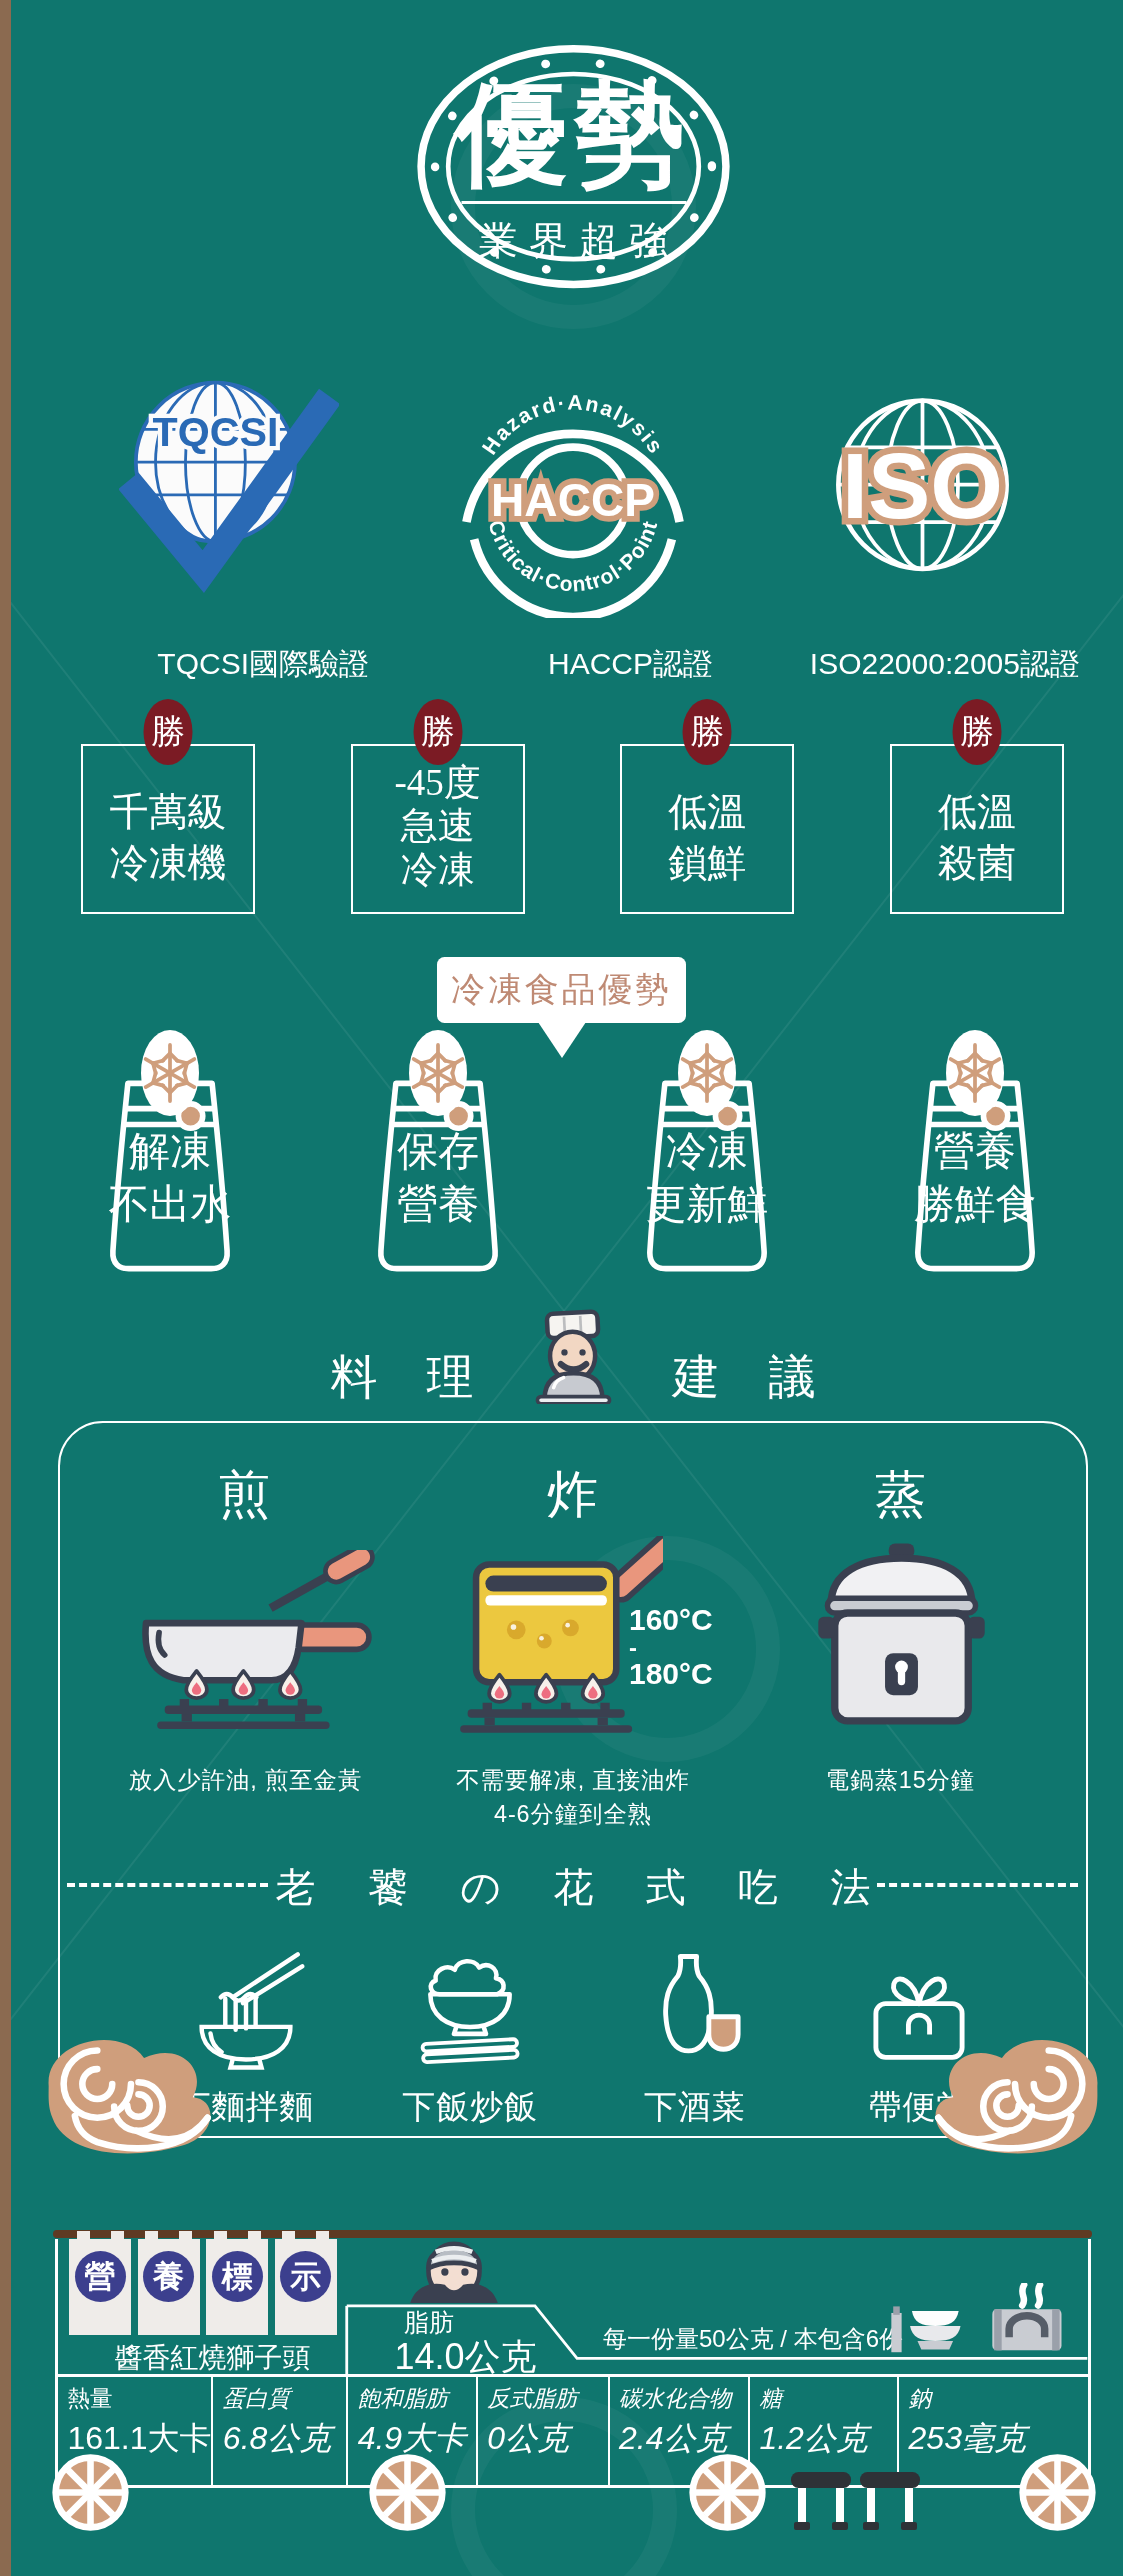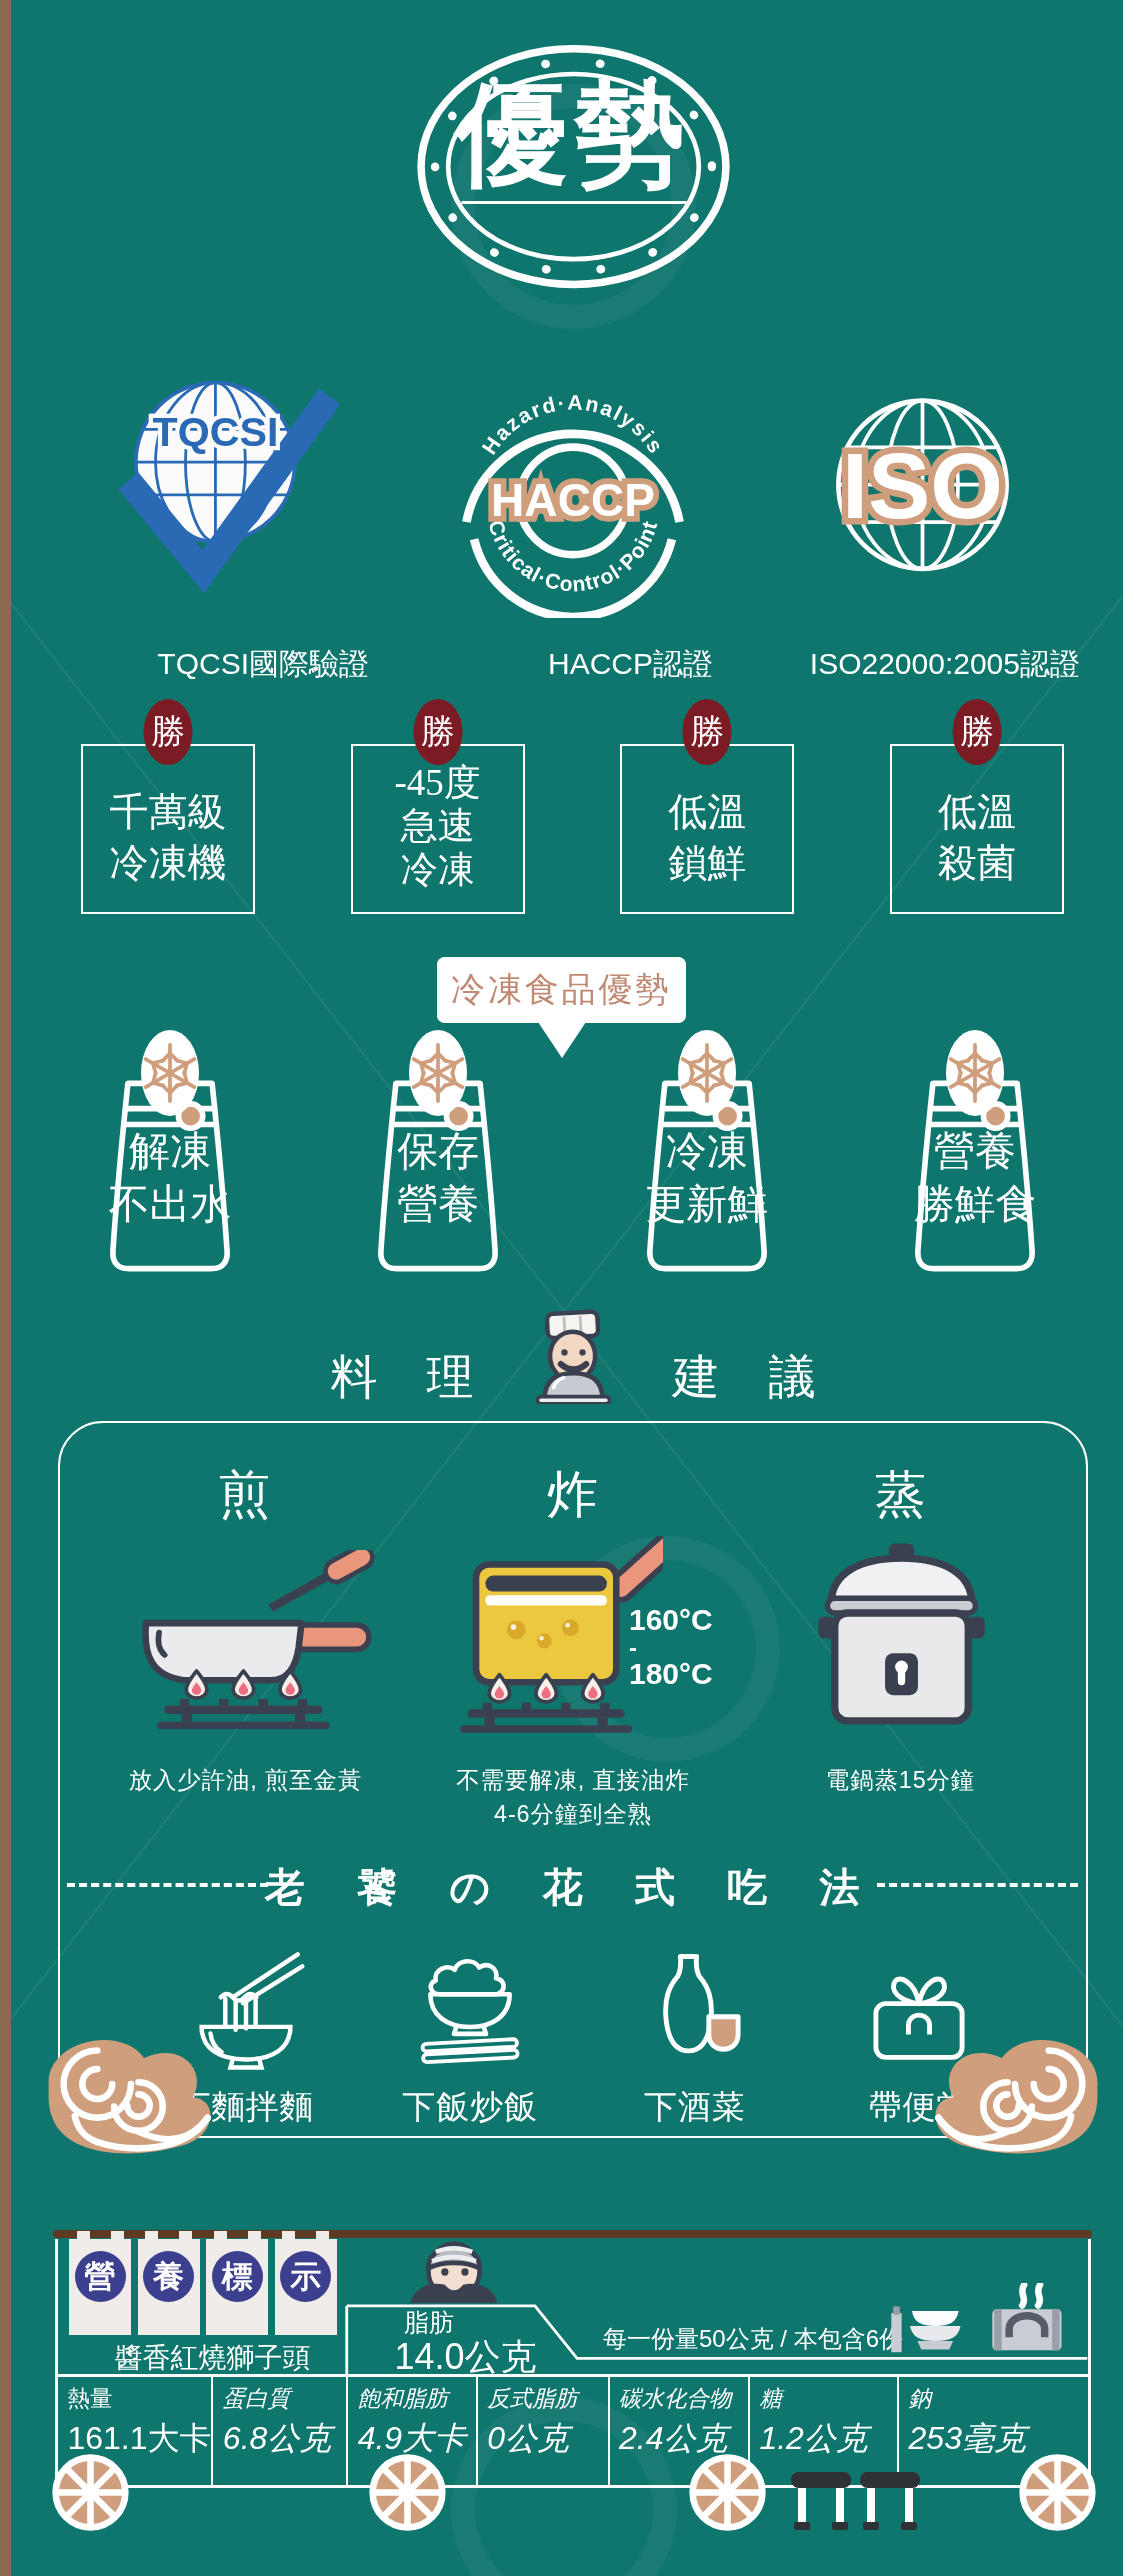--- a/index.html
+++ b/index.html
@@ -41,21 +41,21 @@
   
   .titlerow{position:absolute;left:0;top:1329px;width:100%;display:flex;justify-content:center;align-items:center;gap:49px;}
   .titlerow .ch{font-size:47px;line-height:96px;}
   .bigbox{position:absolute;left:47px;top:1421px;width:1030px;height:717px;border:2.8px solid #fff;
      border-radius:45px 45px 24px 24px;box-sizing:border-box;}
   .mtitle{position:absolute;top:1461px;width:187px;text-align:center;font-size:51px;}
   .mcap{position:absolute;font-size:23.4px;text-align:center;letter-spacing:0.9px;}
   .temps{position:absolute;left:618px;top:1603px;width:103px;font-weight:bold;font-size:30px;line-height:1.15;}
   .temps .dash{font-size:24px;line-height:.8;}
 
-  .divrow-text{position:absolute;left:243px;top:1860px;width:637px;text-align:center;font-size:40px;letter-spacing:20.6px;font-weight:bold;}
+  .divrow-text{position:absolute;left:243px;top:1860px;width:637px;text-align:right;font-size:40px;letter-spacing:20.6px;}
   .dash-seg{position:absolute;top:1883px;border-top:4.7px dashed #fff;}
 
   .eatrow{position:absolute;left:155px;top:1950px;width:833px;display:flex;justify-content:space-between;}
   .eatitem{width:159px;display:flex;flex-direction:column;align-items:center;}
   .eatlabel{margin-top:13px;font-size:33px;letter-spacing:0.9px;white-space:nowrap;}
 
   
   .roof{position:absolute;left:42px;top:2230px;width:1039px;height:8.4px;background:#5e3a23;border-radius:3.7px;}
   .vline{position:absolute;width:2.8px;background:#fff;}
   .hline{position:absolute;height:2.8px;background:#fff;}
@@ -158,20 +158,21 @@
   <div class="wmc" style="left:440px;top:2397px;width:178px;height:178px;"></div>
 
   <div class="abs serif" style="left:405px;top:45px;width:315px;height:245px;">
     <svg class="abs" style="left:0;top:0" width="315" height="245" viewBox="0 0 336 262">
       <ellipse cx="168" cy="130" rx="163" ry="126" fill="none" stroke="#fff" stroke-width="8"></ellipse>
       <ellipse cx="168" cy="130" rx="148" ry="112" fill="none" stroke="#fff" stroke-width="9" stroke-linecap="round" stroke-dasharray="0.5 58"></ellipse>
       <ellipse cx="168" cy="130" rx="134" ry="99" fill="none" stroke="#fff" stroke-width="5"></ellipse>
     </svg>
     <div class="stamp-title">優勢</div>
     <div class="stamp-line"></div>
+    <div class="stamp-sub">業界超強</div>
   </div>
 
   <svg class="abs" style="left:108px;top:373px" width="220" height="239" viewBox="0 0 235 255">
     <circle cx="103" cy="95" r="85" fill="#fbfbfb" stroke="#2a6ab5" stroke-width="4"></circle>
     <g fill="none" stroke="#2a6ab5" stroke-width="3">
       <ellipse cx="103" cy="95" rx="32" ry="85"></ellipse>
       <ellipse cx="103" cy="95" rx="64" ry="85"></ellipse>
       <line x1="103" y1="10" x2="103" y2="180"></line>
       <line x1="26" y1="60" x2="180" y2="60"></line>
       <line x1="18" y1="95" x2="188" y2="95"></line>

